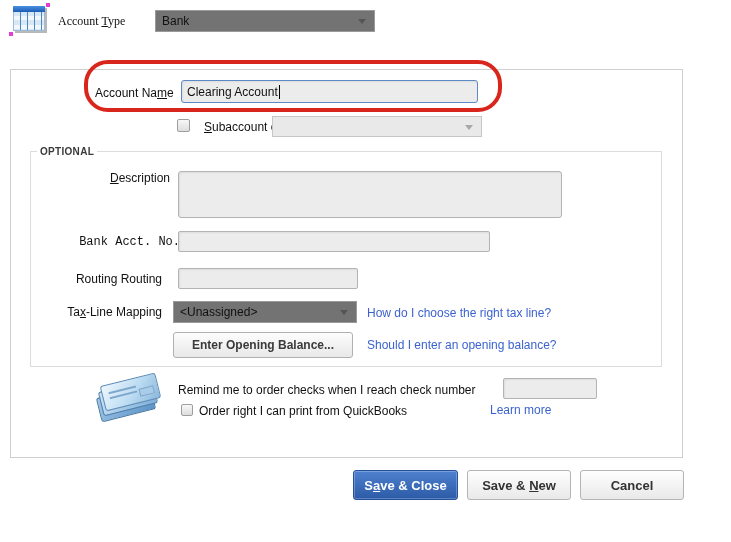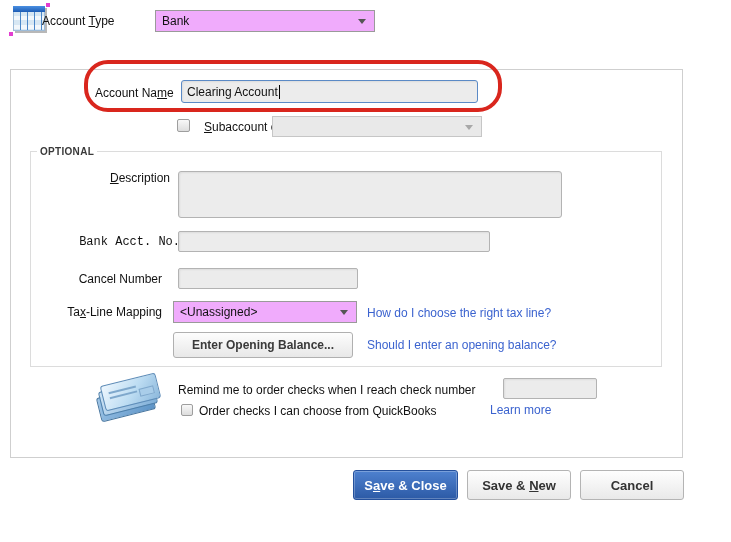--- a/index.html
+++ b/index.html
@@ -22,21 +22,21 @@
   
   .annotation{left:84px; top:60px; width:418px; height:52px; border:4px solid var(--annotation-red); border-radius:24px; z-index:5; pointer-events:none;}
 
   
   .field{background:#ececec; border:1px solid #b3b3b3; border-radius:2px; box-shadow:inset 1px 1px 2px rgba(0,0,0,0.07); font-size:12px; color:#111;}
   .field.focus{border:1px solid #5b8ac6; border-radius:3px;}
   .field-text{display:flex; align-items:center; padding-left:5px; height:100%;}
   .caret{display:inline-block; width:1px; height:14px; background:#000; margin-left:1px;}
 
   
-  .dd{background:#f0abfc; border:1px solid #9a9a9a; display:flex; align-items:center; font-size:12px; color:#111; padding-left:6px; position:absolute;}
+  .dd{background:#737373; border:1px solid #9a9a9a; display:flex; align-items:center; font-size:12px; color:#111; padding-left:6px; position:absolute;}
   .dd .arrow{position:absolute; right:8px; top:50%; margin-top:-2px; width:0; height:0; border-left:4px solid transparent; border-right:4px solid transparent; border-top:5px solid #555;}
   .dd.disabled{background:#e9e9e9; border:1px solid #c6c6c6;}
   .dd.disabled .arrow{border-top-color:#a8a8a8;}
 
   
   .cb{width:13px; height:13px; background:linear-gradient(#f8f8f8,#ddd); border:1px solid #9e9e9e; border-radius:2px;}
 
   
   fieldset.optional{left:30px; top:146px; width:632px; height:221px; border:1px solid #dcdcdc; position:absolute;}
   fieldset.optional legend{font-size:10px; font-weight:bold; color:#3a3a3a; letter-spacing:.3px; margin-left:6px; padding:0 3px;}
@@ -74,21 +74,21 @@
 <body>
 
 <div id="screen">
 
   <div class="abs ledger">
     <div class="tbl"></div>
       <div class="hd"></div>
     <div class="dot tr"></div>
       <div class="dot bl"></div>
   </div>
-  <div class="abs lbl" style="left:42px; top:14px;"><span>Account </span><span class="mn">T</span><span>ype</span></div>
+  <div class="abs lbl" style="left:58px; top:14px;font-family:Liberation Serif, serif;"><span>Account </span><span class="mn">T</span><span>ype</span></div>
   <div class="dd" style="left:155px; top:10px; width:220px; height:22px;">
     <span>Bank</span>
     <span class="arrow"></span>
   </div>
 
   <div class="abs panel"></div>
 
   <div class="abs annotation"></div>
 
   <div class="abs lbl" style="left:95px; top:86px;"><span>Account Na</span><span class="mn">m</span><span>e</span></div>
@@ -108,21 +108,21 @@
   <fieldset class="optional">
     <legend>OPTIONAL</legend>
   </fieldset>
 
   <div class="abs lbl rlabel" style="left:48px; top:171px;"><span></span><span class="mn">D</span><span>escription</span></div>
   <div class="abs field" style="left:178px; top:171px; width:384px; height:47px; border-radius:3px;"></div>
 
   <div class="abs lbl rlabel" style="left:58px; top:235px;font-family:Liberation Mono, monospace;">Bank Acct. No.</div>
   <div class="abs field" style="left:178px; top:231px; width:312px; height:21px;"></div>
 
-  <div class="abs lbl rlabel" style="left:40px; top:272px;">Cancel Number</div>
+  <div class="abs lbl rlabel" style="left:40px; top:272px;">Routing Routing</div>
   <div class="abs field" style="left:178px; top:268px; width:180px; height:21px;"></div>
 
   <div class="abs lbl rlabel" style="left:40px; top:305px;"><span>Ta</span><span class="mn">x</span><span>-Line Mapping</span></div>
   <div class="dd" style="left:173px; top:301px; width:184px; height:22px;">
     <span>&lt;Unassigned&gt;</span>
     <span class="arrow"></span>
   </div>
   <div class="abs link" style="left:367px; top:306px;">How do I choose the right tax line?</div>
 
   <div class="abs btn eob" style="left:173px; top:332px; width:180px; height:26px;">
@@ -131,21 +131,21 @@
   <div class="abs link" style="left:367px; top:338px;">Should I enter an opening balance?</div>
 
   <div class="abs checkwrap">
     <div class="chk back"></div>
       <div class="chk mid"></div>
       <div class="chk front"></div>
   </div>
   <div class="abs lbl" style="left:178px; top:383px;">Remind me to order checks when I reach check number</div>
   <div class="abs field" style="left:503px; top:378px; width:94px; height:21px;"></div>
   <div class="abs cb" style="left:181px; top:404px; width:12px; height:12px;"></div>
-  <div class="abs lbl" style="left:199px; top:404px;">Order checks I can choose from QuickBooks</div>
+  <div class="abs lbl" style="left:199px; top:404px;">Order right I can print from QuickBooks</div>
   <div class="abs link" style="left:490px; top:403px;">Learn more</div>
 
   <div class="abs btn secondary" style="left:467px; top:470px; width:104px; height:30px;">
       <span><span>Save &amp; </span><span class="mn">N</span><span>ew</span></span>
     </div>
   <div class="abs btn primary" style="left:353px; top:470px; width:105px; height:30px;">
       <span><span>S</span><span class="mn">a</span><span>ve &amp; Close</span></span>
     </div>
   <div class="abs btn secondary" style="left:580px; top:470px; width:104px; height:30px;">Cancel</div>
 

